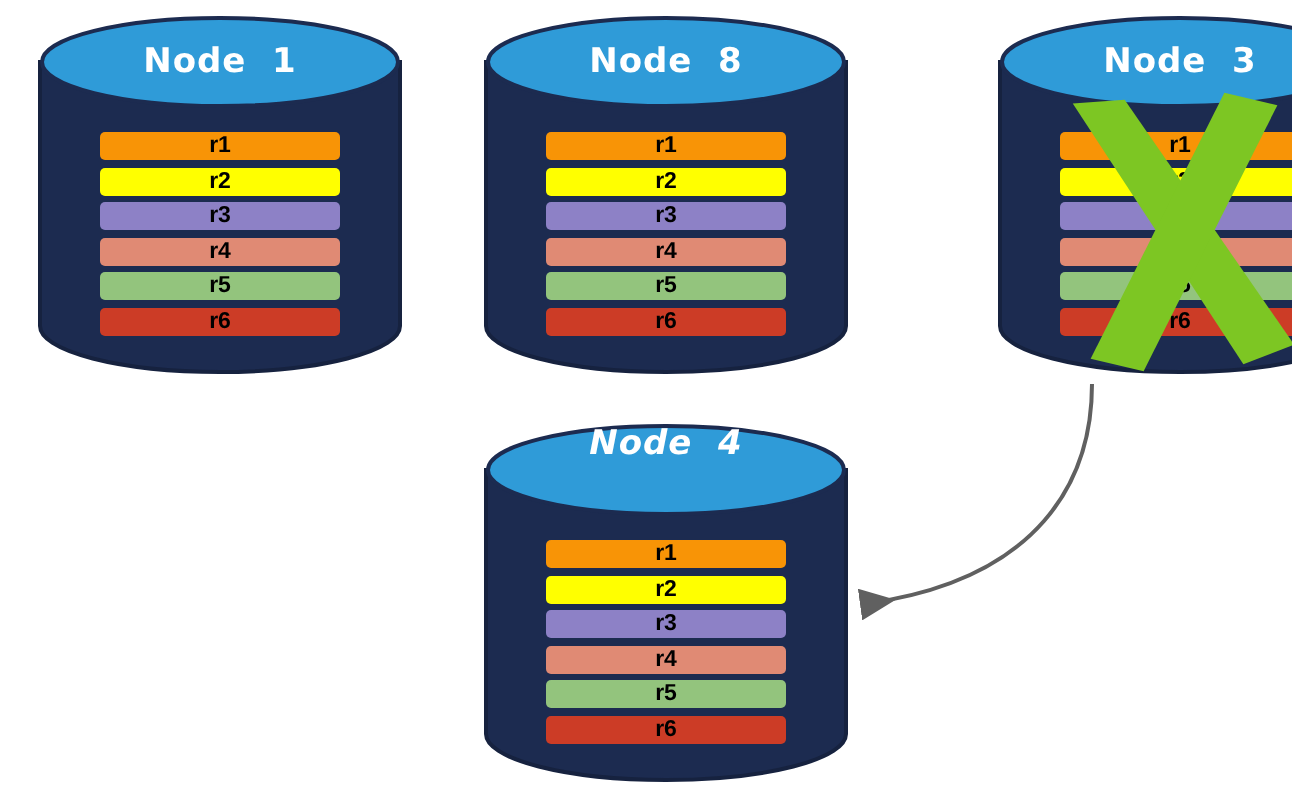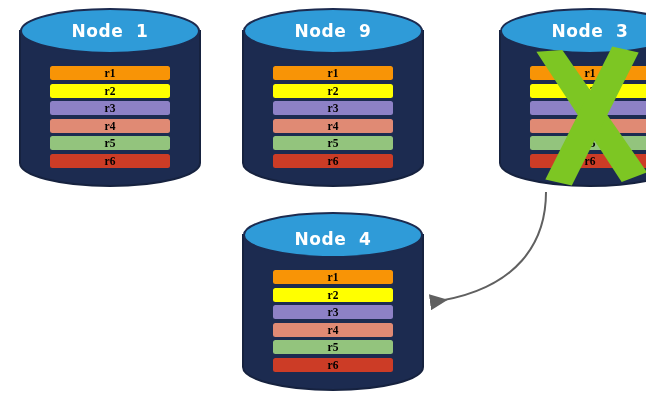--- a/index.html
+++ b/index.html
@@ -47,21 +47,21 @@
     position: absolute;
     left: 0;
     width: 100%;
   }
   .row-band {
     position: absolute;
     height: 14px;
     border-radius: 2.5px;
     box-sizing: border-box;
     color: #000000;
-    font-family: Liberation Serif, serif;
+    font-family: Liberation Sans, sans-serif;
     font-weight: bold;
     font-size: 11.5px;
     line-height: 14px;
     text-align: center;
     overflow: hidden;
   }
   .xmark {
     position: absolute;
     pointer-events: none;
   }
@@ -91,21 +91,21 @@
         <div class="row-band" style="left: 30px; width: 120px; top: 110.5px; background: rgb(224, 138, 116);">r4</div>
         <div class="row-band" style="left: 30px; width: 120px; top: 128px; background: rgb(147, 196, 125);">r5</div>
         <div class="row-band" style="left: 30px; width: 120px; top: 145.5px; background: rgb(204, 60, 38);">r6</div>
       </div>
     </div>
     <div class="node" style="left: 243px; top: 8px; width: 180px; height: 178px;">
       <svg width="180" height="178" viewBox="0 0 180 178">
         <path d="M 0 23 L 0 155 A 90 23 0 0 0 180 155 L 180 23 Z" fill="#1c2b50" stroke="#16223f" stroke-width="2"></path>
         <ellipse cx="90" cy="23" rx="89" ry="22" fill="#2f9bd8" stroke="#1c2b50" stroke-width="2"></ellipse>
       </svg>
-      <div class="node-label" style="top: 13px;">Node  9</div>
+      <div class="node-label" style="top: 13px;">Node  8</div>
       <div class="rows" style="top: 0px; height: 178px;">
         <div class="row-band" style="left: 30px; width: 120px; top: 58px; background: rgb(248, 148, 6);">r1</div>
         <div class="row-band" style="left: 30px; width: 120px; top: 75.5px; background: rgb(255, 255, 0);">r2</div>
         <div class="row-band" style="left: 30px; width: 120px; top: 93px; background: rgb(141, 129, 198);">r3</div>
         <div class="row-band" style="left: 30px; width: 120px; top: 110.5px; background: rgb(224, 138, 116);">r4</div>
         <div class="row-band" style="left: 30px; width: 120px; top: 128px; background: rgb(147, 196, 125);">r5</div>
         <div class="row-band" style="left: 30px; width: 120px; top: 145.5px; background: rgb(204, 60, 38);">r6</div>
       </div>
     </div>
     <div class="node" style="left: 456px; top: 8px; width: 180px; height: 178px; margin-left: 44px;">
@@ -127,21 +127,21 @@
           <path d="M 4 0 L 30 0 L 106 128 L 80 136 Z" transform="rotate(-4 55 68)"></path>
           <path d="M 80 0 L 106 8 L 30 136 L 4 128 Z" transform="rotate(-4 55 68)"></path>
         </g>
       </svg>
     </div>
     <div class="node" style="left: 243px; top: 212px; width: 180px; height: 178px;">
       <svg width="180" height="178" viewBox="0 0 180 178">
         <path d="M 0 23 L 0 155 A 90 23 0 0 0 180 155 L 180 23 Z" fill="#1c2b50" stroke="#16223f" stroke-width="2"></path>
         <ellipse cx="90" cy="23" rx="89" ry="22" fill="#2f9bd8" stroke="#1c2b50" stroke-width="2"></ellipse>
       </svg>
-      <div class="node-label" style="top: 17px;">Node  4</div>
+      <div class="node-label" style="top: 0; font-style: italic;">Node  4</div>
       <div class="rows" style="top: 0px; height: 178px;">
         <div class="row-band" style="left: 30px; width: 120px; top: 58px; background: rgb(248, 148, 6);">r1</div>
         <div class="row-band" style="left: 30px; width: 120px; top: 75.5px; background: rgb(255, 255, 0);">r2</div>
         <div class="row-band" style="left: 30px; width: 120px; top: 93px; background: rgb(141, 129, 198);">r3</div>
         <div class="row-band" style="left: 30px; width: 120px; top: 110.5px; background: rgb(224, 138, 116);">r4</div>
         <div class="row-band" style="left: 30px; width: 120px; top: 128px; background: rgb(147, 196, 125);">r5</div>
         <div class="row-band" style="left: 30px; width: 120px; top: 145.5px; background: rgb(204, 60, 38);">r6</div>
       </div>
     </div>
   </div>

